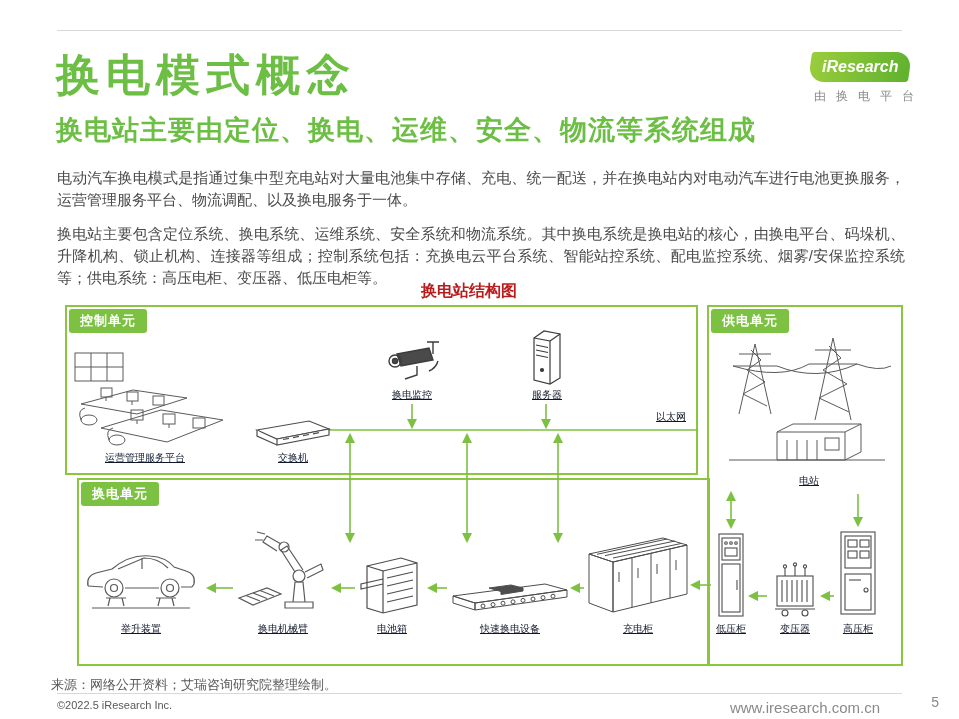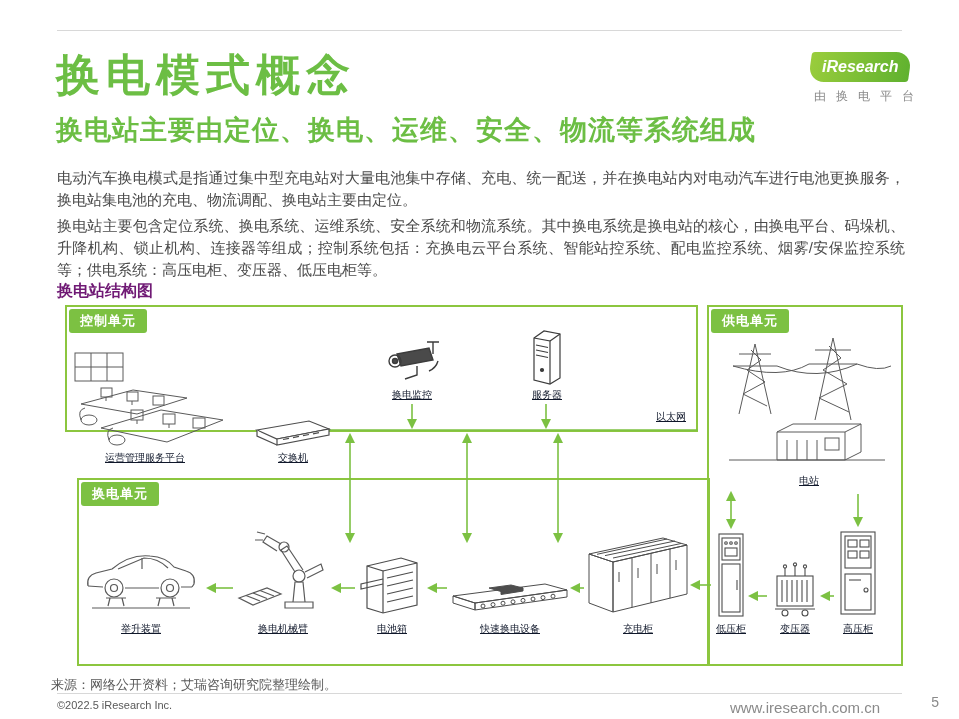--- a/index.html
+++ b/index.html
@@ -17,27 +17,27 @@
   .page-title{position:absolute;left:56px;top:46px;font-size:44px;letter-spacing:6px;color:var(--heading);font-weight:bold;}
   .page-subtitle{position:absolute;left:56px;top:112px;font-size:27px;color:var(--heading);font-weight:bold;letter-spacing:1px;white-space:nowrap;}
 
   .logo{position:absolute;left:804px;top:52px;width:112px;}
   .logo-leaf{width:100px;height:30px;margin:0 auto;background:linear-gradient(100deg,#9ACD3C,#5FB12F);
     border-radius:3px 16px 3px 16px;transform:skewX(-8deg);display:flex;align-items:center;justify-content:center;}
   .logo-leaf span{color:#fff;font-weight:bold;font-style:italic;font-size:16px;transform:skewX(8deg);}
   .logo-cn{margin-top:6px;text-align:center;color:#8a8a8a;font-size:12px;letter-spacing:10px;padding-left:10px;white-space:nowrap;}
 
   .body-text{position:absolute;left:57px;top:167px;width:848px;font-size:15px;line-height:22px;color:var(--ink);text-align:justify;}
-  .body-text p+p{margin-top:4px;}
-
-  .diagram-title{position:absolute;left:57px;top:281px;width:848px;text-align:left;font-size:16px;font-weight:bold;color:#701a75;}
+  .body-text p+p{margin-top:12px;}
+
+  .diagram-title{position:absolute;left:45px;top:281px;width:848px;text-align:center;font-size:16px;font-weight:bold;color:#b91c1c;}
 
   .diagram{position:absolute;left:57px;top:300px;width:848px;height:372px;}
   .unit-box{position:absolute;border:2px solid var(--border-green);}
-  .control-box{left:8px;top:5px;width:633px;height:127px;}
+  .control-box{left:8px;top:5px;width:633px;height:170px;}
   .swap-box{left:8px;top:178px;width:633px;height:188px;margin-left:12px;}
   .power-box{left:650px;top:5px;width:196px;height:361px;}
   .unit-tab{position:absolute;left:2px;top:2px;background:var(--green);color:#fff;font-size:13px;font-weight:bold;
     padding:3px 11px;border-radius:3px;letter-spacing:1px;white-space:nowrap;}
 
   .arrows{position:absolute;left:0;top:0;pointer-events:none;}
   .node-icon{position:absolute;}
   .node-label{position:absolute;transform:translateX(-50%);font-size:10px;color:#0f172a;white-space:nowrap;text-decoration:underline;}
 
   .source-note{position:absolute;left:51px;top:676px;font-size:13px;color:#595959;}
@@ -57,21 +57,21 @@
   <div class="logo">
     <div class="logo-leaf">
       <span>iResearch</span>
     </div>
     <div class="logo-cn">由换电平台</div>
   </div>
 
   <h2 class="page-subtitle">换电站主要由定位、换电、运维、安全、物流等系统组成</h2>
 
   <div class="body-text">
-    <p>电动汽车换电模式是指通过集中型充电站对大量电池集中存储、充电、统一配送，并在换电站内对电动汽车进行电池更换服务，换电站集电池的充电、物流调配、换电站主要由定位。</p>
+    <p>电动汽车换电模式是指通过集中型充电站对大量电池集中存储、充电、统一配送，并在换电站内对电动汽车进行电池更换服务，运营管理服务平台、物流调配、以及换电服务于一体。</p>
     <p>换电站主要包含定位系统、换电系统、运维系统、安全系统和物流系统。其中换电系统是换电站的核心，由换电平台、码垛机、升降机构、锁止机构、连接器等组成；控制系统包括：充换电云平台系统、智能站控系统、配电监控系统、烟雾/安保监控系统等；供电系统：高压电柜、变压器、低压电柜等。</p>
   </div>
 
   <div class="diagram-title">换电站结构图</div>
 
   <div class="diagram">
 
     <div class="unit-box control-box">
       <span class="unit-tab">控制单元</span>
     </div>

